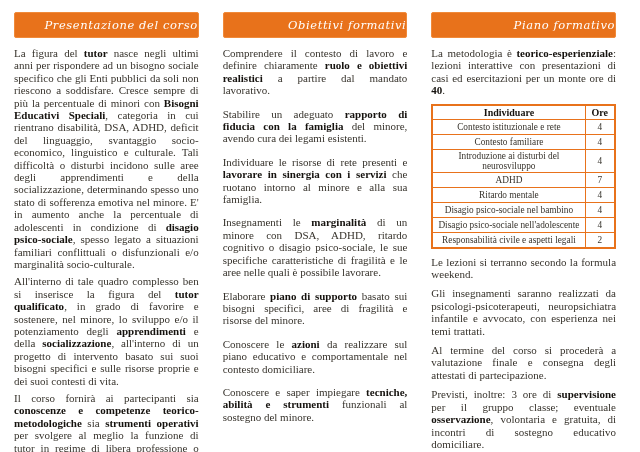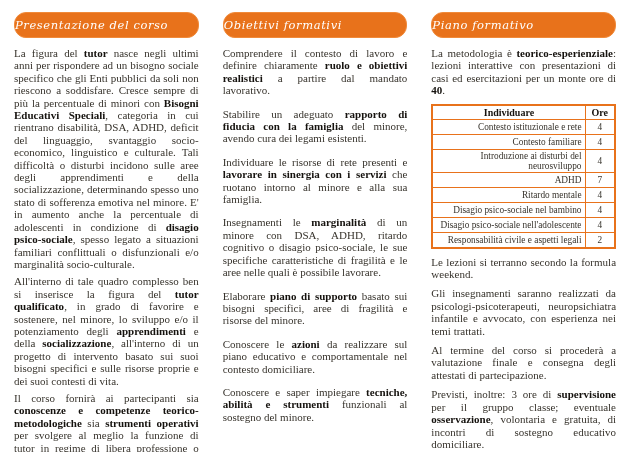--- a/index.html
+++ b/index.html
@@ -12,23 +12,23 @@
     color:#37332c;
     display:flex;
     box-sizing:border-box;
     padding:12px 0 0 14px;
   }
   .col{width:190px;margin-right:24px;box-sizing:border-box;}
   .banner{
     height:26px;
     background:#e8721b;
     border:1px solid #f08a3a;
-    border-radius:12px;
+    border-radius:2px;
     box-sizing:border-box;
-    display:flex;align-items:center;justify-content:flex-start;
+    display:flex;align-items:center;justify-content:flex-end;
     margin-bottom:9px;
   }
   .banner span{
     color:#ffffff;
     font-family:"DejaVu Serif", serif;
     font-style:italic;
     font-size:11.5px;
     letter-spacing:0.6px;
     white-space:nowrap;
   }
@@ -48,21 +48,21 @@
   }
   table.course th, table.course td{
     border:1px solid #e8721b;
     height:15px;
     padding:1px 3px;
     box-sizing:border-box;
   }
   th.t-label-h, th.t-ore-h{
     font-weight:bold;font-size:10px;text-align:center;color:#15120e;
   }
-  td.t-label{text-align:right;}
+  td.t-label{text-align:center;}
   td.t-ore{text-align:center;width:30px;}
 </style>
 </head>
 <body>
 
 <div class="page">
 
   <div class="col">
     <div class="banner">
       <span>Presentazione del corso</span>

